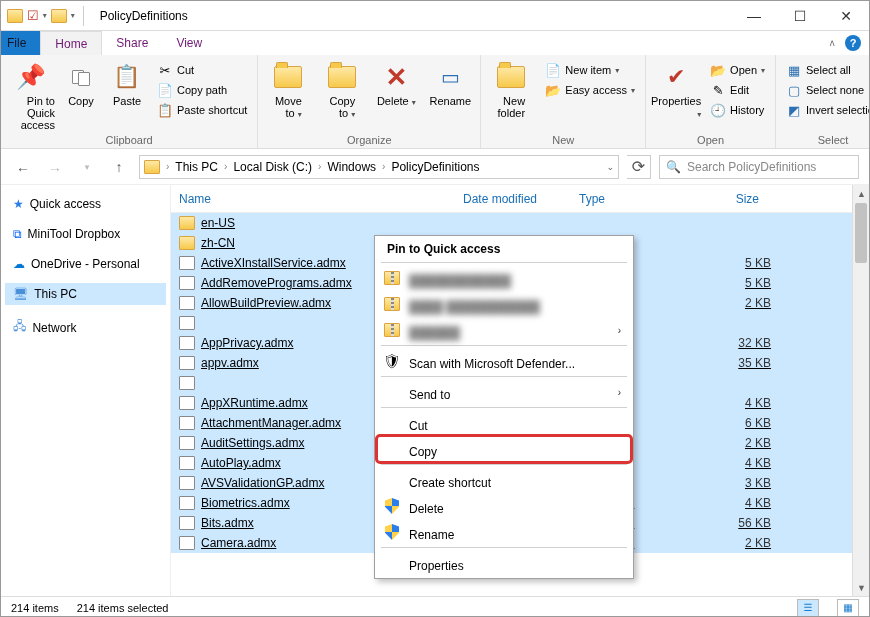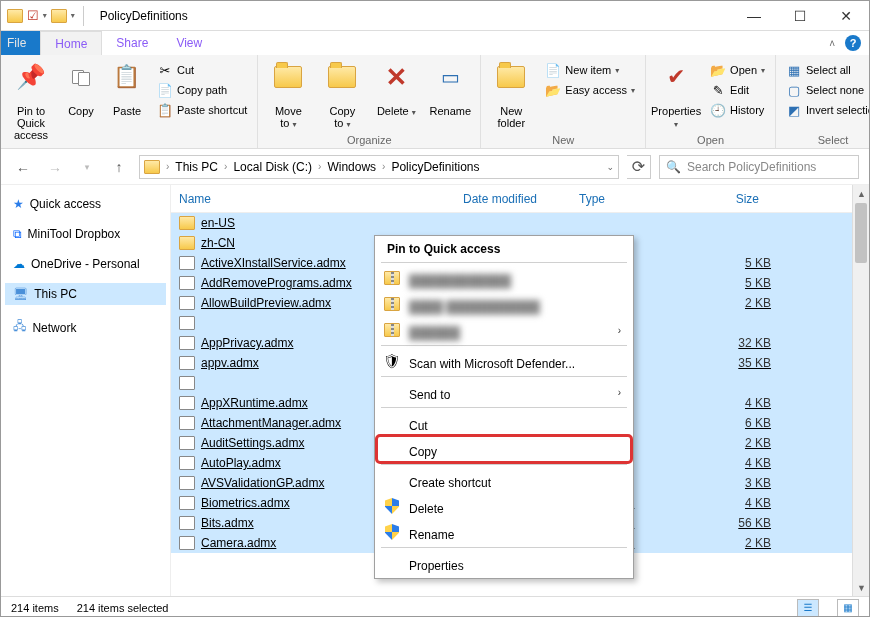--- a/index.html
+++ b/index.html
@@ -9,35 +9,35 @@
 .titlebar { height: 30px; display: flex; align-items: center; background: #fff; border-bottom: 1px solid #ddd; }
 .titlebar .qat { display: flex; align-items: center; gap: 4px; padding: 0 6px; }
 .titlebar .folder-icon { width: 16px; height: 14px; background: linear-gradient(#ffe9a6,#f7c94b); border: 1px solid #d9a441; border-radius: 1px; display: inline-block; }
 .titlebar .qat-sep { width: 1px; height: 20px; background: #ccc; margin: 0 4px; }
 .titlebar .title { font-size: 12px; padding-left: 6px; }
 .titlebar .spacer { flex: 1; }
 .titlebar .winbtn { width: 46px; height: 30px; display: flex; align-items: center; justify-content: center; font-size: 14px; color: #333; }
 
 
 .menutabs { height: 24px; display: flex; align-items: stretch; background: #fff; }
-.menutabs .tab { font-size: 12px; padding: 0 14px; display: flex; align-items: center; color: #8b5cf6; }
-.menutabs .tab.file { background: #1979ca; color: #e5e5e5; padding-left: 6px; }
+.menutabs .tab { font-size: 12px; padding: 0 14px; display: flex; align-items: center; color: #701a75; }
+.menutabs .tab.file { background: #1979ca; color: #0f172a; padding-left: 6px; }
 .menutabs .tab.active { background: #f2f2f2; border: 1px solid #ddd; border-bottom: none; }
 .menutabs .help-area { margin-left: auto; display: flex; align-items: center; padding-right: 8px; gap: 10px; }
 .menutabs .caret-up { font-size: 10px; color: #666; }
 .menutabs .help-icon { width: 16px; height: 16px; border-radius: 50%; background: #1979ca; color: #fff; font-size: 11px; font-weight: bold; display: flex; align-items: center; justify-content: center; }
 
 
 .ribbon { height: 94px; background: #f5f5f5; border-bottom: 1px solid #ddd; display: flex; }
 .ribbon .group { border-right: 1px solid #e0e0e0; display: flex; flex-direction: column; padding: 4px 6px 0 6px; }
 .ribbon .group-content { flex: 1; display: flex; gap: 6px; align-items: flex-start; }
 .ribbon .group-label { font-size: 11px; color: #666; text-align: center; padding: 2px 0; }
 .ribbon .bigbtn { display: flex; flex-direction: column; align-items: center; width: 48px; padding-top: 2px; }
 .ribbon .bigbtn .ico { width: 32px; height: 32px; display: flex; align-items: center; justify-content: center; }
-.ribbon .bigbtn .lbl { font-size: 11px; text-align: center; line-height: 1.1; margin-top: 12px; }
+.ribbon .bigbtn .lbl { font-size: 11px; text-align: right; line-height: 1.1; margin-top: 2px; }
 .ribbon .smallcol { display: flex; flex-direction: column; gap: 2px; padding-top: 2px; }
 .ribbon .smallbtn { display: flex; align-items: center; gap: 4px; font-size: 11px; padding: 1px 4px; white-space: nowrap; }
 .ribbon .smallbtn .sico { width: 16px; height: 16px; display: flex; align-items: center; justify-content: center; font-size: 13px; }
 .drop-caret { font-size: 8px; color: #555; }
 
 
 .ico-folder { width: 28px; height: 22px; background: linear-gradient(#ffe9a6,#f7c94b); border: 1px solid #d9a441; border-radius: 2px; position: relative; }
 .ico-folder::before { content: ""; position: absolute; top: -5px; left: 1px; width: 10px; height: 5px; background: #f7c94b; border: 1px solid #d9a441; border-bottom: none; border-radius: 2px 2px 0 0; }
 .ico-doc { width: 12px; height: 14px; background: #fff; border: 1px solid #888; border-radius: 1px; display: inline-block; position: relative; }
 
@@ -168,20 +168,21 @@
         <div class="smallbtn">
             <span class="sico">📄</span>
             <span>Copy path</span>
           </div>
         <div class="smallbtn">
             <span class="sico">📋</span>
             <span>Paste shortcut</span>
           </div>
       </div>
     </div>
+    <div class="group-label">Clipboard</div>
   </div>
 
   <div class="group">
     <div class="group-content">
       <div class="bigbtn">
         <div class="ico">
             <div class="ico-folder"></div>
           </div>
         <div class="lbl"><span style="white-space:pre-line;">Move
 to</span> <span class="drop-caret">▾</span></div>

